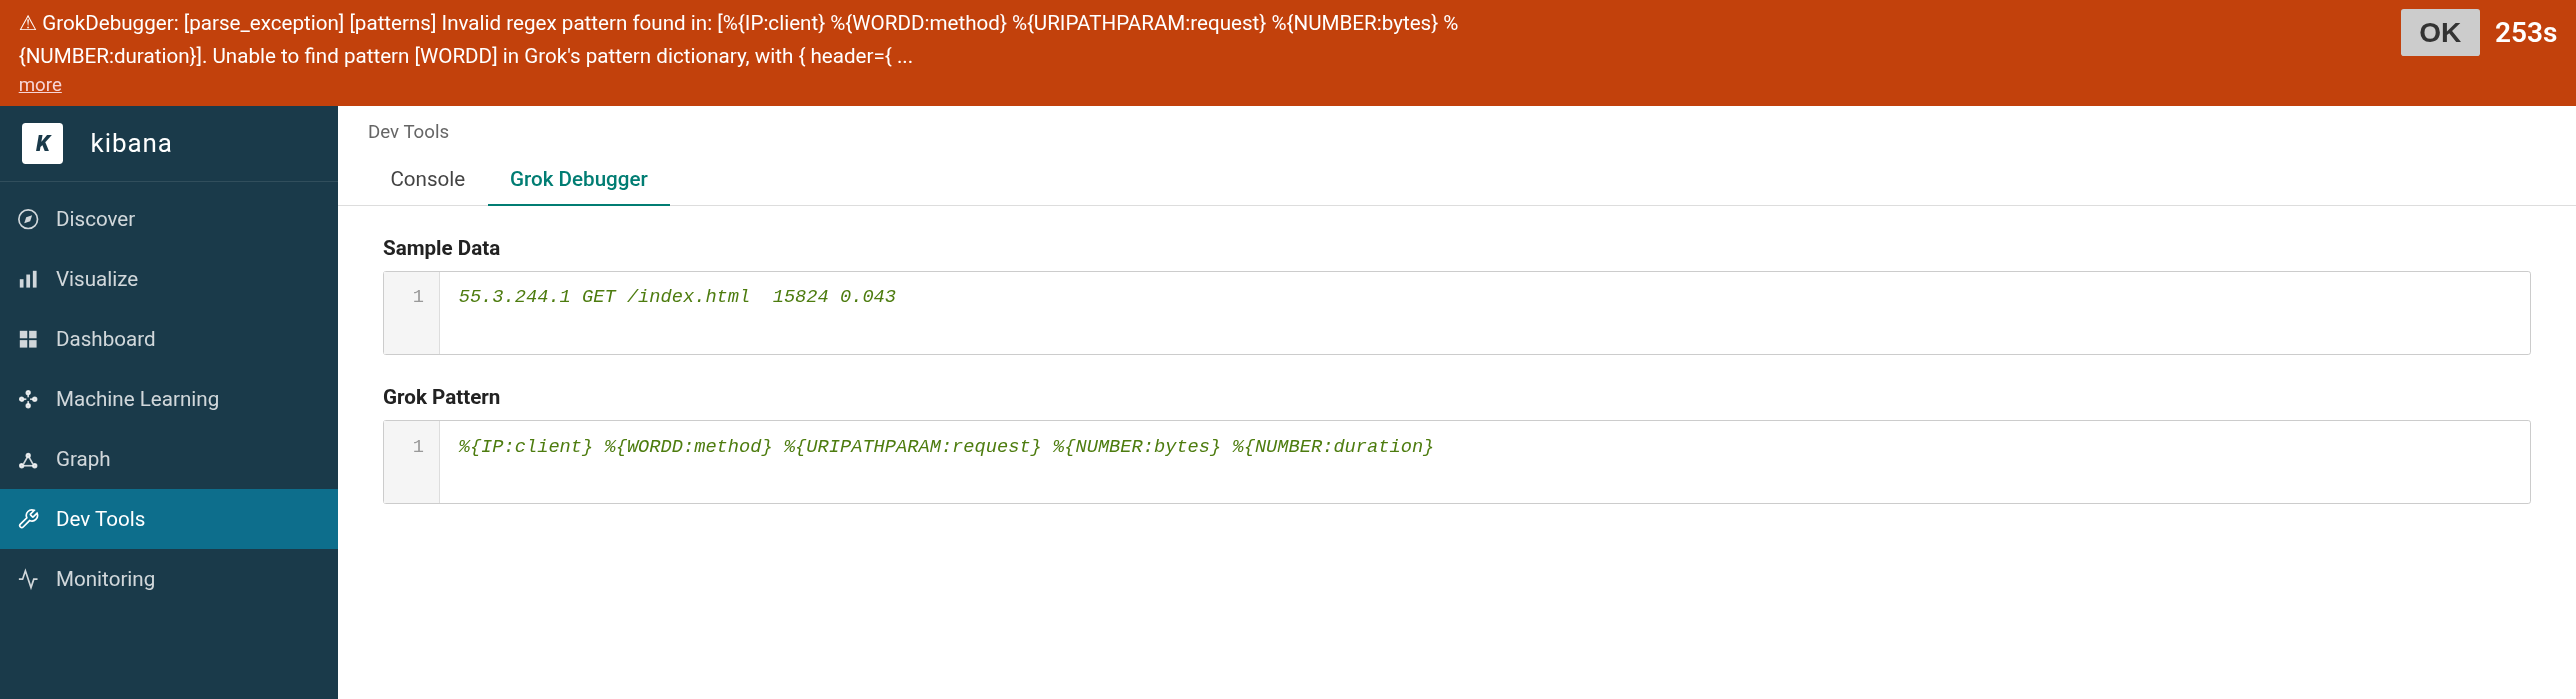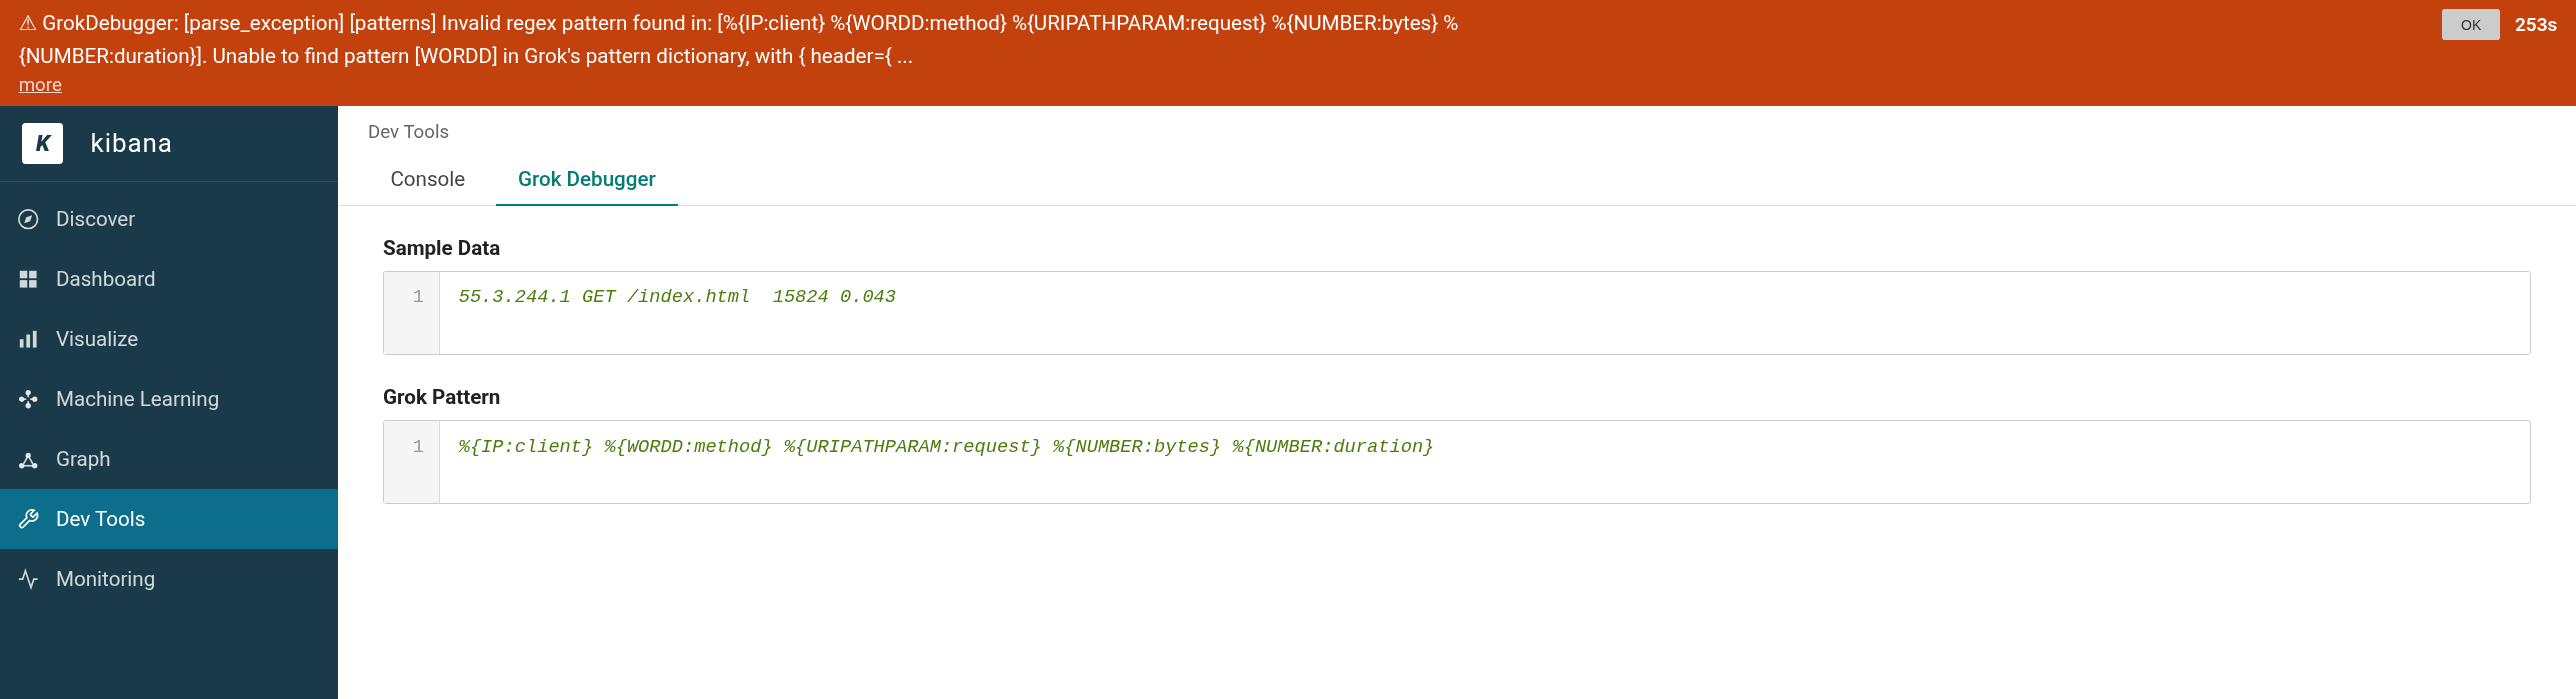--- a/index.html
+++ b/index.html
@@ -35,29 +35,29 @@
     .error-banner-right {
       display: flex;
       align-items: center;
       gap: 15px;
       flex-shrink: 0;
     }
     .ok-button {
       background: #ccc;
       border: none;
       color: #333;
-      font-size: 14px;
+      font-size: 28px;
       padding: 7.5px 18.7px;
       cursor: pointer;
       border-radius: 2.8px;
-      font-weight: 400;
+      font-weight: 700;
     }
     .error-timer {
       color: white;
-      font-size: 19px;
+      font-size: 28px;
       font-weight: 600;
       white-space: nowrap;
     }
 
     
     .main-layout {
       display: flex;
       flex: 1;
       overflow: hidden;
     }
@@ -143,21 +143,21 @@
       padding: 15px 30px 0 30px;
       border-bottom: 0.9px solid #ddd;
     }
     .page-title {
       font-size: 18.7px;
       color: #666;
       margin-bottom: 11.2px;
     }
     .tabs {
       display: flex;
-      gap: 8px;
+      gap: 0;
       text-align: right;
     }
     .tab {
       padding: 13px 22.4px;
       font-size: 20.6px;
       cursor: pointer;
       color: #444;
       border-bottom: 2.8px solid transparent;
       margin-bottom: -0.9px;
     }
@@ -245,38 +245,38 @@
             <circle cx="12" cy="12" r="10"></circle>
             <polygon points="16.24,7.76 14.12,14.12 7.76,16.24 9.88,9.88" fill="currentColor" stroke="none"></polygon>
           </svg>
         </span>
         <span class="sidebar-label">Discover</span>
       </div>
 
       <div class="sidebar-item">
         <span class="sidebar-icon">
           <svg width="22.4" height="22.4" viewBox="0 0 24 24" fill="currentColor">
+            <rect x="3" y="12" width="4" height="9"></rect>
+            <rect x="10" y="7" width="4" height="14"></rect>
+            <rect x="17" y="3" width="4" height="18"></rect>
+          </svg>
+        </span>
+        <span class="sidebar-label">Visualize</span>
+      </div>
+
+      <div class="sidebar-item">
+        <span class="sidebar-icon">
+          <svg width="22.4" height="22.4" viewBox="0 0 24 24" fill="currentColor">
             <rect x="3" y="3" width="8" height="8"></rect>
             <rect x="13" y="3" width="8" height="8"></rect>
             <rect x="3" y="13" width="8" height="8"></rect>
             <rect x="13" y="13" width="8" height="8"></rect>
           </svg>
         </span>
         <span class="sidebar-label">Dashboard</span>
-      </div>
-
-      <div class="sidebar-item">
-        <span class="sidebar-icon">
-          <svg width="22.4" height="22.4" viewBox="0 0 24 24" fill="currentColor">
-            <rect x="3" y="12" width="4" height="9"></rect>
-            <rect x="10" y="7" width="4" height="14"></rect>
-            <rect x="17" y="3" width="4" height="18"></rect>
-          </svg>
-        </span>
-        <span class="sidebar-label">Visualize</span>
       </div>
 
 
       <div class="sidebar-item">
         <span class="sidebar-icon">
           <svg width="22.4" height="22.4" viewBox="0 0 24 24" fill="none" stroke="currentColor" stroke-width="1.8">
             <circle cx="5" cy="12" r="2" fill="currentColor"></circle>
             <circle cx="12" cy="5" r="2" fill="currentColor"></circle>
             <circle cx="19" cy="12" r="2" fill="currentColor"></circle>
             <circle cx="12" cy="19" r="2" fill="currentColor"></circle>

